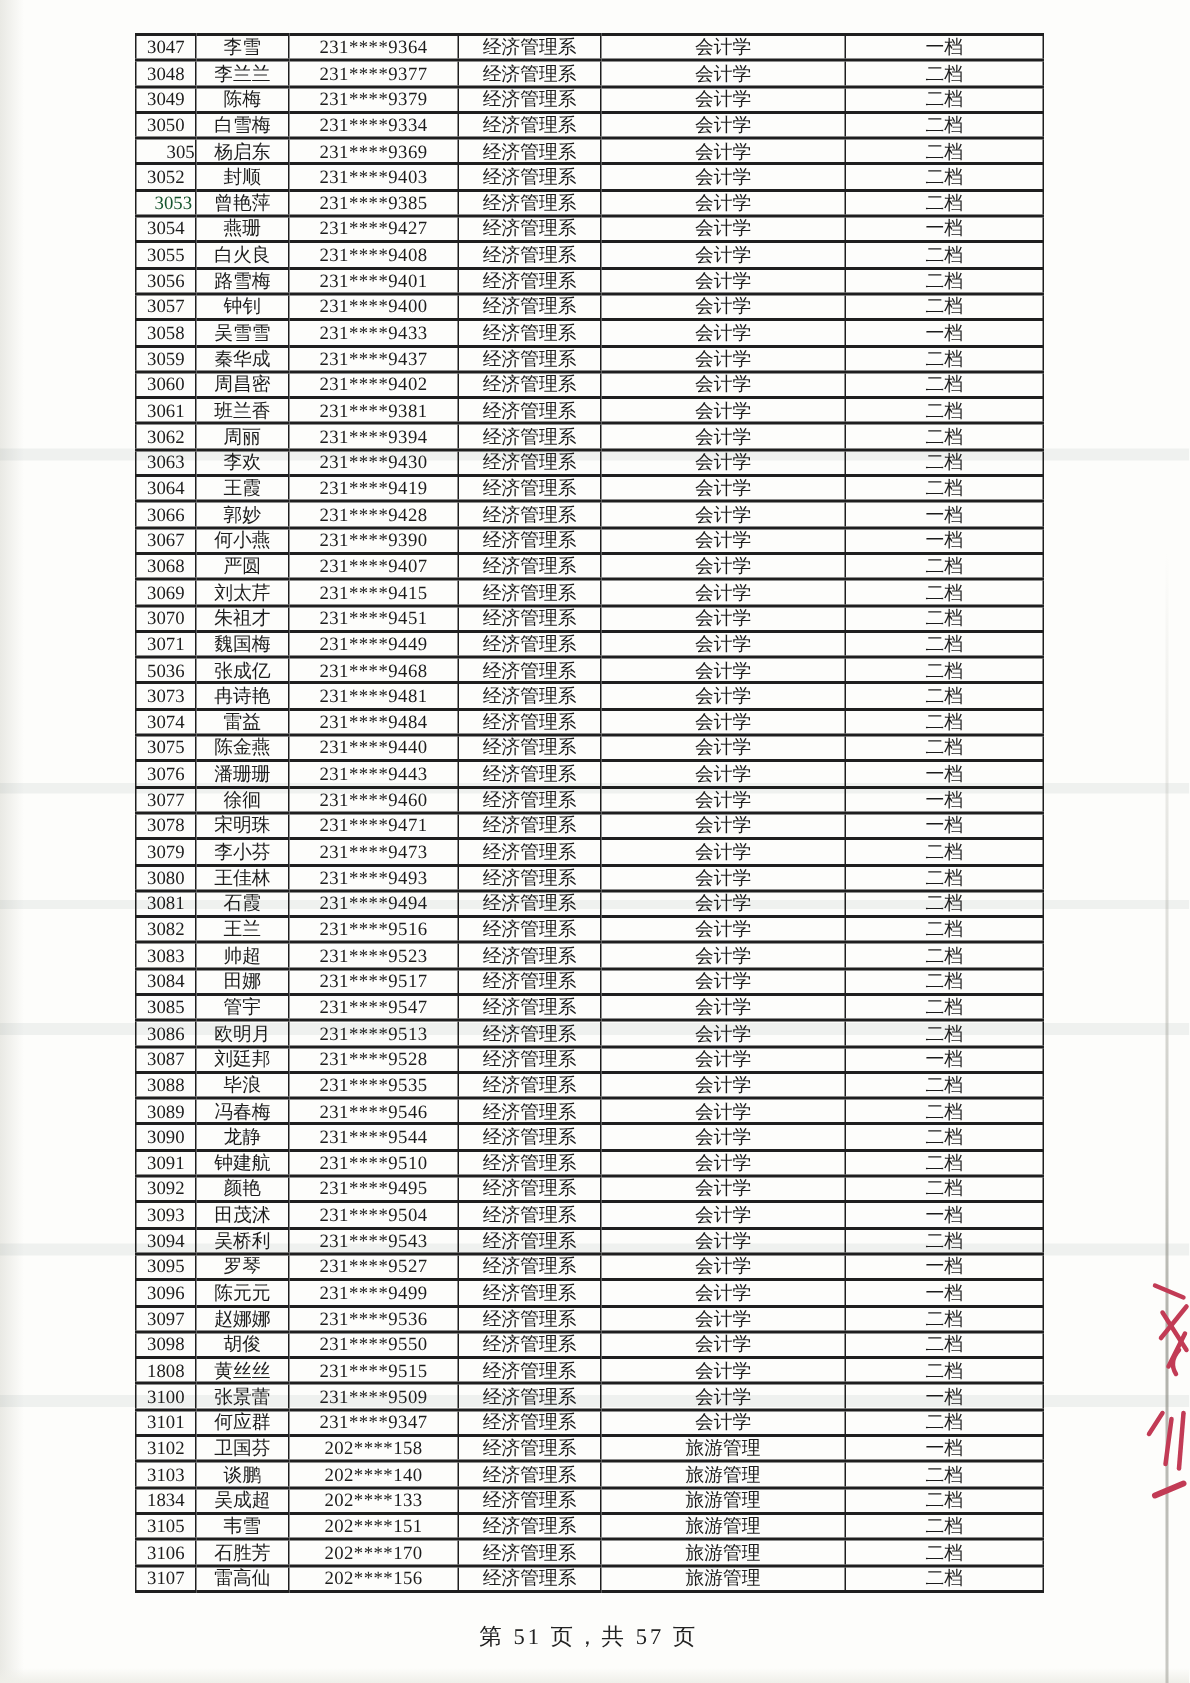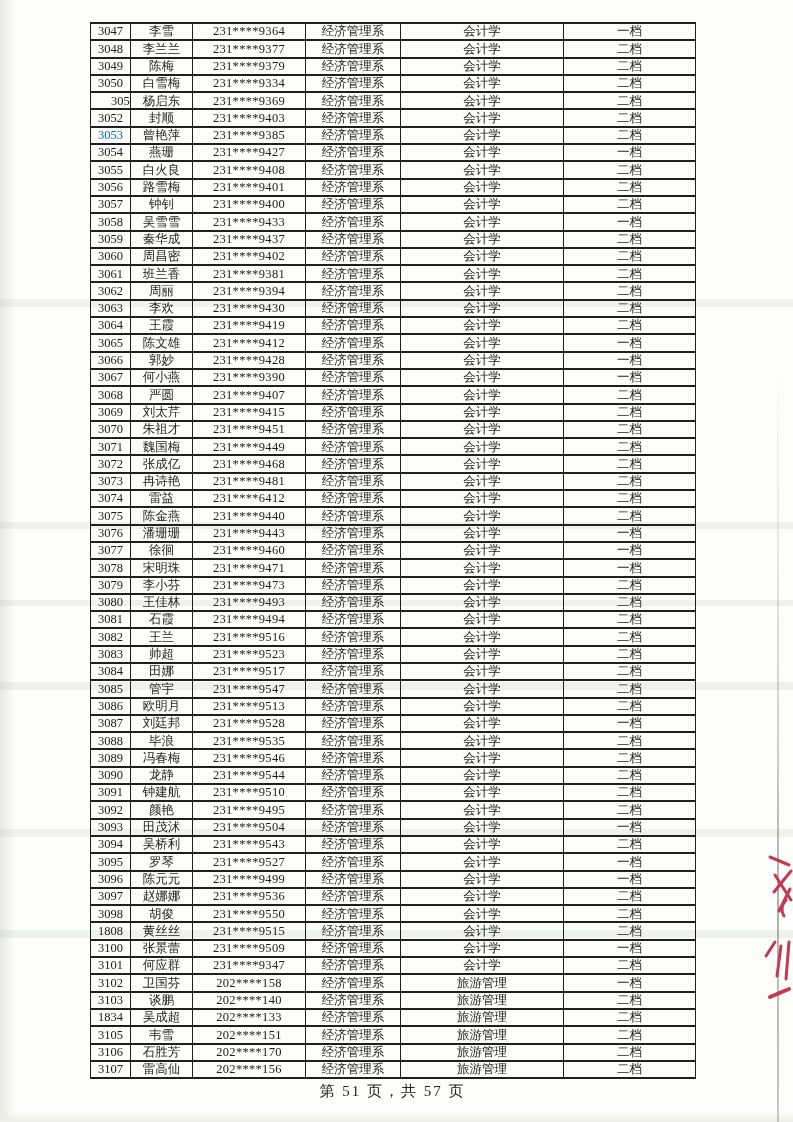--- a/index.html
+++ b/index.html
@@ -155,21 +155,21 @@
           </tr>
           <tr>
             <td class="col-no" style="border-color: rgb(31, 31, 31); color: rgb(28, 28, 28);">3052</td>
             <td class="col-name" style="border-color: rgb(31, 31, 31); color: rgb(28, 28, 28);">封顺</td>
             <td class="col-id" style="border-color: rgb(31, 31, 31); color: rgb(28, 28, 28);">231****9403</td>
             <td class="col-dept" style="border-color: rgb(31, 31, 31); color: rgb(28, 28, 28);">经济管理系</td>
             <td class="col-major" style="border-color: rgb(31, 31, 31); color: rgb(28, 28, 28);">会计学</td>
             <td class="col-tier" style="border-color: rgb(31, 31, 31); color: rgb(28, 28, 28);">二档</td>
           </tr>
           <tr>
-            <td class="col-no" style="border-color: rgb(31, 31, 31); color: #0369a1;">3053</td>
+            <td class="col-no" style="border-color: rgb(31, 31, 31); color: #14532d; text-align: right;">3053</td>
             <td class="col-name" style="border-color: rgb(31, 31, 31); color: rgb(28, 28, 28);">曾艳萍</td>
             <td class="col-id" style="border-color: rgb(31, 31, 31); color: rgb(28, 28, 28);">231****9385</td>
             <td class="col-dept" style="border-color: rgb(31, 31, 31); color: rgb(28, 28, 28);">经济管理系</td>
             <td class="col-major" style="border-color: rgb(31, 31, 31); color: rgb(28, 28, 28);">会计学</td>
             <td class="col-tier" style="border-color: rgb(31, 31, 31); color: rgb(28, 28, 28);">二档</td>
           </tr>
           <tr>
             <td class="col-no" style="border-color: rgb(31, 31, 31); color: rgb(28, 28, 28);">3054</td>
             <td class="col-name" style="border-color: rgb(31, 31, 31); color: rgb(28, 28, 28);">燕珊</td>
             <td class="col-id" style="border-color: rgb(31, 31, 31); color: rgb(28, 28, 28);">231****9427</td>
@@ -251,28 +251,20 @@
           </tr>
           <tr>
             <td class="col-no" style="border-color: rgb(31, 31, 31); color: rgb(28, 28, 28);">3064</td>
             <td class="col-name" style="border-color: rgb(31, 31, 31); color: rgb(28, 28, 28);">王霞</td>
             <td class="col-id" style="border-color: rgb(31, 31, 31); color: rgb(28, 28, 28);">231****9419</td>
             <td class="col-dept" style="border-color: rgb(31, 31, 31); color: rgb(28, 28, 28);">经济管理系</td>
             <td class="col-major" style="border-color: rgb(31, 31, 31); color: rgb(28, 28, 28);">会计学</td>
             <td class="col-tier" style="border-color: rgb(31, 31, 31); color: rgb(28, 28, 28);">二档</td>
           </tr>
           <tr>
-            <td class="col-no" style="border-color: rgb(31, 31, 31); color: rgb(28, 28, 28);">3065</td>
-            <td class="col-name" style="border-color: rgb(31, 31, 31); color: rgb(28, 28, 28);">陈文雄</td>
-            <td class="col-id" style="border-color: rgb(31, 31, 31); color: rgb(28, 28, 28);">231****9412</td>
-            <td class="col-dept" style="border-color: rgb(31, 31, 31); color: rgb(28, 28, 28);">经济管理系</td>
-            <td class="col-major" style="border-color: rgb(31, 31, 31); color: rgb(28, 28, 28);">会计学</td>
-            <td class="col-tier" style="border-color: rgb(31, 31, 31); color: rgb(28, 28, 28);">一档</td>
-          </tr>
-          <tr>
             <td class="col-no" style="border-color: rgb(31, 31, 31); color: rgb(28, 28, 28);">3066</td>
             <td class="col-name" style="border-color: rgb(31, 31, 31); color: rgb(28, 28, 28);">郭妙</td>
             <td class="col-id" style="border-color: rgb(31, 31, 31); color: rgb(28, 28, 28);">231****9428</td>
             <td class="col-dept" style="border-color: rgb(31, 31, 31); color: rgb(28, 28, 28);">经济管理系</td>
             <td class="col-major" style="border-color: rgb(31, 31, 31); color: rgb(28, 28, 28);">会计学</td>
             <td class="col-tier" style="border-color: rgb(31, 31, 31); color: rgb(28, 28, 28);">一档</td>
           </tr>
           <tr>
             <td class="col-no" style="border-color: rgb(31, 31, 31); color: rgb(28, 28, 28);">3067</td>
             <td class="col-name" style="border-color: rgb(31, 31, 31); color: rgb(28, 28, 28);">何小燕</td>
@@ -307,39 +299,39 @@
           </tr>
           <tr>
             <td class="col-no" style="border-color: rgb(31, 31, 31); color: rgb(28, 28, 28);">3071</td>
             <td class="col-name" style="border-color: rgb(31, 31, 31); color: rgb(28, 28, 28);">魏国梅</td>
             <td class="col-id" style="border-color: rgb(31, 31, 31); color: rgb(28, 28, 28);">231****9449</td>
             <td class="col-dept" style="border-color: rgb(31, 31, 31); color: rgb(28, 28, 28);">经济管理系</td>
             <td class="col-major" style="border-color: rgb(31, 31, 31); color: rgb(28, 28, 28);">会计学</td>
             <td class="col-tier" style="border-color: rgb(31, 31, 31); color: rgb(28, 28, 28);">二档</td>
           </tr>
           <tr>
-            <td class="col-no" style="border-color: rgb(31, 31, 31); color: rgb(28, 28, 28);">3072</td>
+            <td class="col-no" style="border-color: rgb(31, 31, 31); color: rgb(28, 28, 28);">5036</td>
             <td class="col-name" style="border-color: rgb(31, 31, 31); color: rgb(28, 28, 28);">张成亿</td>
             <td class="col-id" style="border-color: rgb(31, 31, 31); color: rgb(28, 28, 28);">231****9468</td>
             <td class="col-dept" style="border-color: rgb(31, 31, 31); color: rgb(28, 28, 28);">经济管理系</td>
             <td class="col-major" style="border-color: rgb(31, 31, 31); color: rgb(28, 28, 28);">会计学</td>
             <td class="col-tier" style="border-color: rgb(31, 31, 31); color: rgb(28, 28, 28);">二档</td>
           </tr>
           <tr>
             <td class="col-no" style="border-color: rgb(31, 31, 31); color: rgb(28, 28, 28);">3073</td>
             <td class="col-name" style="border-color: rgb(31, 31, 31); color: rgb(28, 28, 28);">冉诗艳</td>
             <td class="col-id" style="border-color: rgb(31, 31, 31); color: rgb(28, 28, 28);">231****9481</td>
             <td class="col-dept" style="border-color: rgb(31, 31, 31); color: rgb(28, 28, 28);">经济管理系</td>
             <td class="col-major" style="border-color: rgb(31, 31, 31); color: rgb(28, 28, 28);">会计学</td>
             <td class="col-tier" style="border-color: rgb(31, 31, 31); color: rgb(28, 28, 28);">二档</td>
           </tr>
           <tr>
             <td class="col-no" style="border-color: rgb(31, 31, 31); color: rgb(28, 28, 28);">3074</td>
             <td class="col-name" style="border-color: rgb(31, 31, 31); color: rgb(28, 28, 28);">雷益</td>
-            <td class="col-id" style="border-color: rgb(31, 31, 31); color: rgb(28, 28, 28);">231****6412</td>
+            <td class="col-id" style="border-color: rgb(31, 31, 31); color: rgb(28, 28, 28);">231****9484</td>
             <td class="col-dept" style="border-color: rgb(31, 31, 31); color: rgb(28, 28, 28);">经济管理系</td>
             <td class="col-major" style="border-color: rgb(31, 31, 31); color: rgb(28, 28, 28);">会计学</td>
             <td class="col-tier" style="border-color: rgb(31, 31, 31); color: rgb(28, 28, 28);">二档</td>
           </tr>
           <tr>
             <td class="col-no" style="border-color: rgb(31, 31, 31); color: rgb(28, 28, 28);">3075</td>
             <td class="col-name" style="border-color: rgb(31, 31, 31); color: rgb(28, 28, 28);">陈金燕</td>
             <td class="col-id" style="border-color: rgb(31, 31, 31); color: rgb(28, 28, 28);">231****9440</td>
             <td class="col-dept" style="border-color: rgb(31, 31, 31); color: rgb(28, 28, 28);">经济管理系</td>
             <td class="col-major" style="border-color: rgb(31, 31, 31); color: rgb(28, 28, 28);">会计学</td>

